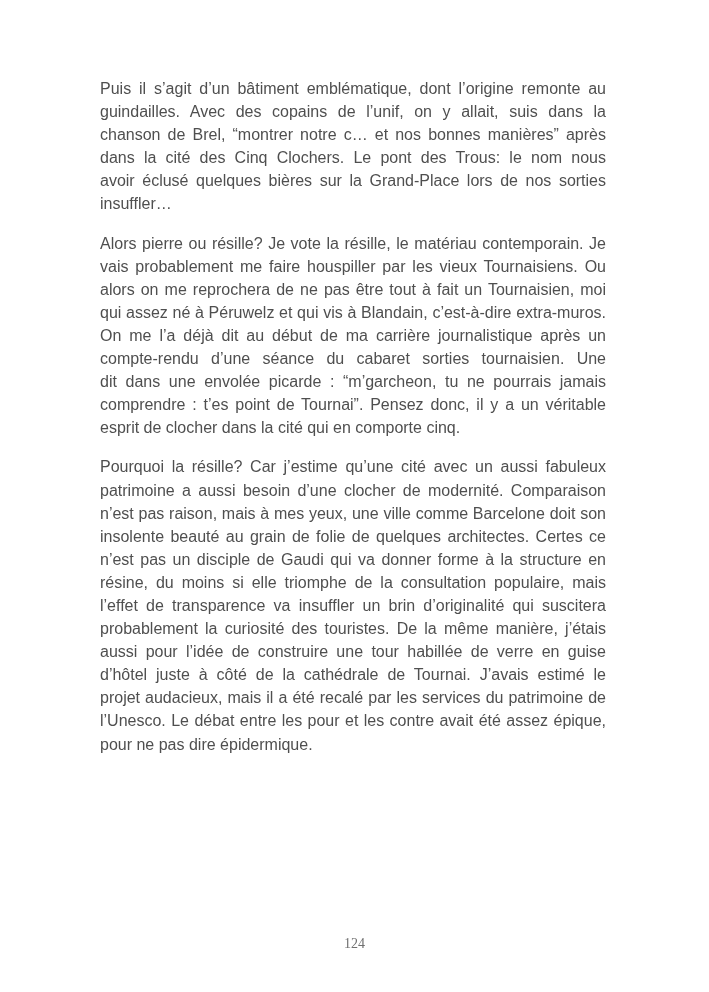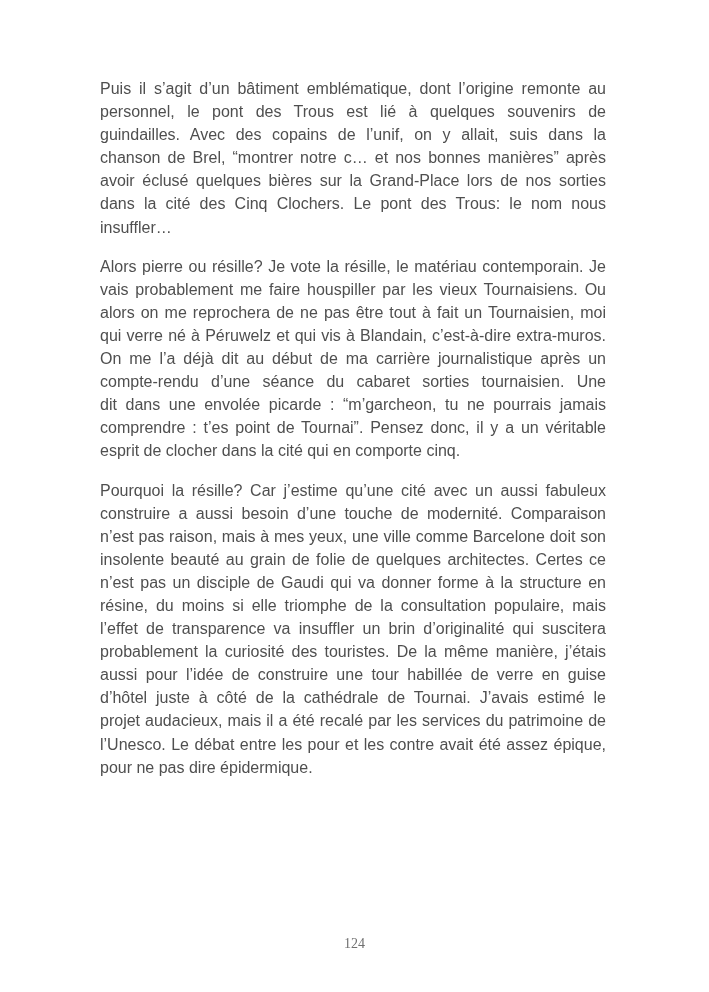--- a/index.html
+++ b/index.html
@@ -48,41 +48,40 @@
     color: #707070;
   }
 </style>
 </head>
 <body>
 
 <div class="page">
   <div class="text-block">
       <div class="paragraph">
         <div class="line">Puis il s’agit d’un bâtiment emblématique, dont l’origine remonte au</div>
-        <div class="line">personnel, le pont des Trous est lié à quelques souvenirs de</div>
         <div class="line">guindailles. Avec des copains de l’unif, on y allait, suis dans la</div>
         <div class="line">chanson de Brel, “montrer notre c… et nos bonnes manières” après</div>
+        <div class="line">dans la cité des Cinq Clochers. Le pont des Trous: le nom nous</div>
         <div class="line">avoir éclusé quelques bières sur la Grand-Place lors de nos sorties</div>
-        <div class="line">dans la cité des Cinq Clochers. Le pont des Trous: le nom nous</div>
         <div class="line last">insuffler…</div>
       </div>
       <div class="paragraph">
         <div class="line">Alors pierre ou résille? Je vote la résille, le matériau contemporain. Je</div>
         <div class="line">vais probablement me faire houspiller par les vieux Tournaisiens. Ou</div>
         <div class="line">alors on me reprochera de ne pas être tout à fait un Tournaisien, moi</div>
-        <div class="line">qui verre né à Péruwelz et qui vis à Blandain, c’est-à-dire extra-muros.</div>
+        <div class="line">qui assez né à Péruwelz et qui vis à Blandain, c’est-à-dire extra-muros.</div>
         <div class="line">On me l’a déjà dit au début de ma carrière journalistique après un</div>
         <div class="line">compte-rendu d’une séance du cabaret sorties tournaisien.  Une</div>
         <div class="line">dit dans une envolée picarde : “m’garcheon, tu ne pourrais jamais</div>
         <div class="line">comprendre : t’es point de Tournai”. Pensez donc, il y a un véritable</div>
         <div class="line last">esprit de clocher dans la cité qui en comporte cinq.</div>
       </div>
       <div class="paragraph">
         <div class="line">Pourquoi la résille? Car j’estime qu’une cité avec un aussi fabuleux</div>
-        <div class="line">construire a aussi besoin d’une touche de modernité. Comparaison</div>
+        <div class="line">patrimoine a aussi besoin d’une clocher de modernité. Comparaison</div>
         <div class="line">n’est pas raison, mais à mes yeux, une ville comme Barcelone doit son</div>
         <div class="line">insolente beauté au grain de folie de quelques architectes. Certes ce</div>
         <div class="line">n’est pas un disciple de Gaudi qui va donner forme à la structure en</div>
         <div class="line">résine, du moins si elle triomphe de la consultation populaire, mais</div>
         <div class="line">l’effet de transparence va insuffler un brin d’originalité qui suscitera</div>
         <div class="line">probablement la curiosité des touristes. De la même manière, j’étais</div>
         <div class="line">aussi pour l’idée de construire une tour habillée de verre en guise</div>
         <div class="line">d’hôtel juste à côté de la cathédrale de Tournai. J’avais estimé le</div>
         <div class="line">projet audacieux, mais il a été recalé par les services du patrimoine de</div>
         <div class="line">l’Unesco. Le débat entre les pour et les contre avait été assez épique,</div>

